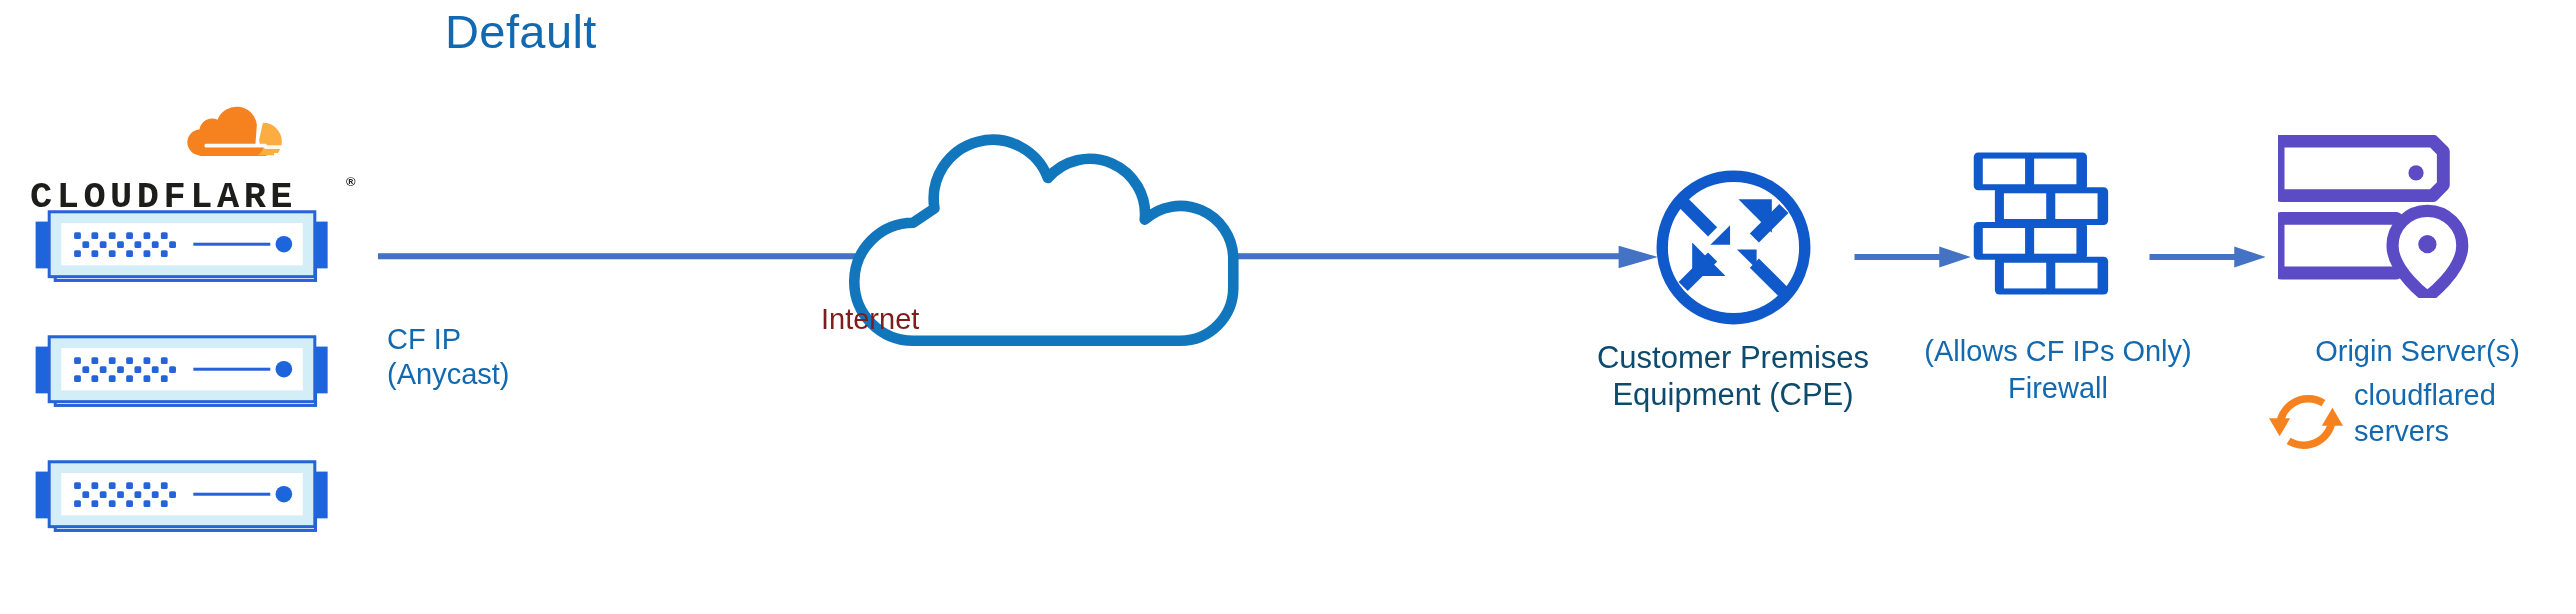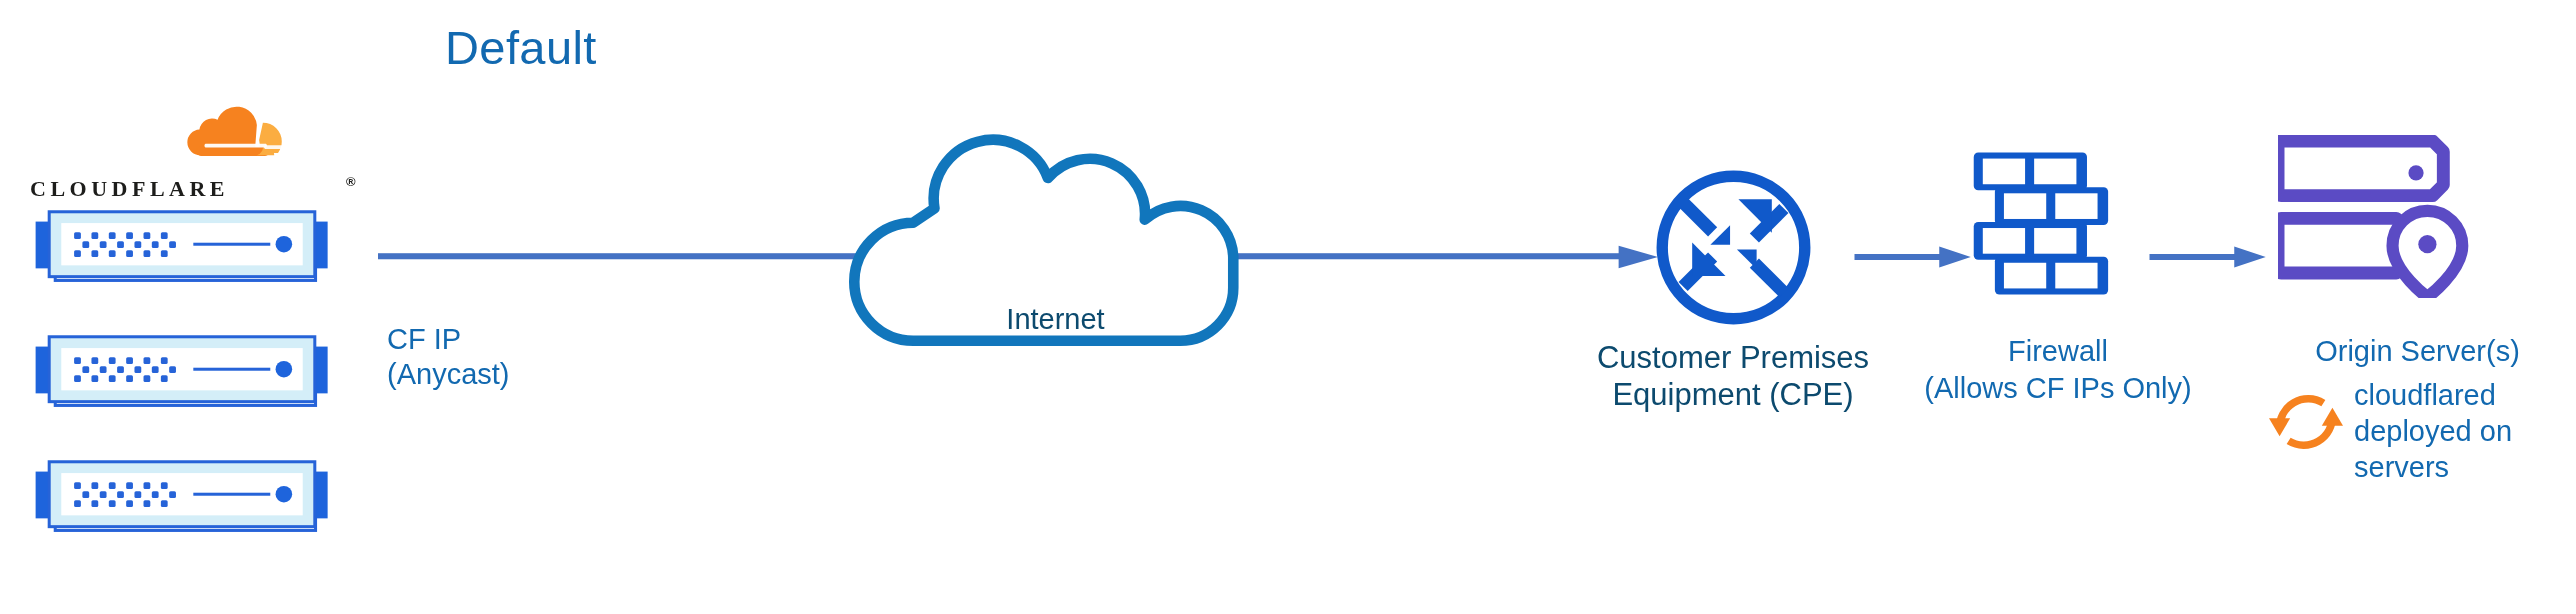--- a/index.html
+++ b/index.html
@@ -25,21 +25,20 @@
 
   
   #diagram-title {
     left: 445px;
     top: 4.5px;
     font-size: 47px;
     line-height: 54px;
     color: #1269b0;
     letter-spacing: 0.4px;
     white-space: nowrap;
-    margin-top: 16px;
   }
 
   
   #cloudflare-brand {
     left: 30px;
     top: 98px;
     width: 318px;
     height: 106px;
   }
   #cloudflare-logo-mark {
@@ -48,26 +47,26 @@
     top: 1.5px;
     width: 129px;
     height: 68px;
   }
   #cloudflare-wordmark {
     position: absolute;
     left: 0px;
     top: 78px;
     width: 318px;
     height: 35px;
-    font-size: 22px;
+    font-size: 37px;
     font-weight: bold;
     letter-spacing: 4.5px;
     color: #1d1d1b;
     white-space: nowrap;
-    font-family: Liberation Serif, serif;
+    font-family: Liberation Mono, monospace;
   }
   #cloudflare-trademark {
     position: absolute;
     left: 316px;
     top: 76px;
     font-size: 13px;
     color: #1d1d1b;
     font-weight: bold;
   }
 
@@ -106,23 +105,23 @@
   #internet-cloud {
     left: 821px;
     top: 106px;
     width: 469px;
     height: 250px;
   }
   #internet-cloud-label {
     left: 821px;
     top: 303px;
     width: 469px;
-    text-align: center;
-    font-size: 29px;
-    color: #0c4a6e;
+    text-align: left;
+    font-size: 29px;
+    color: #7f1d1d;
   }
 
   
   #cpe-node { left: 1627px; top: 166px; width: 212px; }
   #cpe-icon { width: 163px; height: 163px; margin: 0 auto; display: block; }
   #cpe-label {
     left: 1555px;
     top: 339px;
     width: 356px;
     text-align: center;
@@ -389,22 +388,22 @@
             <rect x="110" y="60" width="56" height="34"></rect>
           <rect x="14" y="106" width="56" height="34"></rect>
             <rect x="82" y="106" width="56" height="34"></rect>
           <rect x="42" y="152" width="56" height="34"></rect>
             <rect x="110" y="152" width="56" height="34"></rect>
         </g>
       </svg>
     </span>
   </div>
   <div class="abs" id="firewall-label">
+    <div>(Allows CF IPs Only)</div>
     <div>Firewall</div>
-    <div>(Allows CF IPs Only)</div>
   </div>
 
   <span class="abs" id="arrow-firewall-origin">
     <svg viewBox="0 0 160 40" width="121" height="30" xmlns="http://www.w3.org/2000/svg">
       <rect x="0" y="16" width="118" height="8" fill="#4472c4"></rect>
       <path d="M113 6 L155 20 L113 34 Z" fill="#4472c4"></path>
     </svg>
   </span>
 
   <div class="abs" id="origin-node">
@@ -427,19 +426,18 @@
     <span id="cloudflared-sync-icon">
       <svg viewBox="0 0 106 106" width="80" height="80" xmlns="http://www.w3.org/2000/svg">
         <path d="M18 62 A38 38 0 0 1 76 28" fill="none" stroke="#f6821f" stroke-width="10"></path>
         <path d="M88 44 A38 38 0 0 1 30 78" fill="none" stroke="#f6821f" stroke-width="10"></path>
         <path d="M4 48 L32 48 L18 72 Z" fill="#f6821f"></path>
         <path d="M102 58 L74 58 L88 34 Z" fill="#f6821f"></path>
       </svg>
     </span>
     <div id="cloudflared-note-text">
       <div>cloudflared</div>
-      <div>deployed on</div>
       <div>servers</div>
     </div>
   </div>
 
 </div>
 
 
 </body></html>

